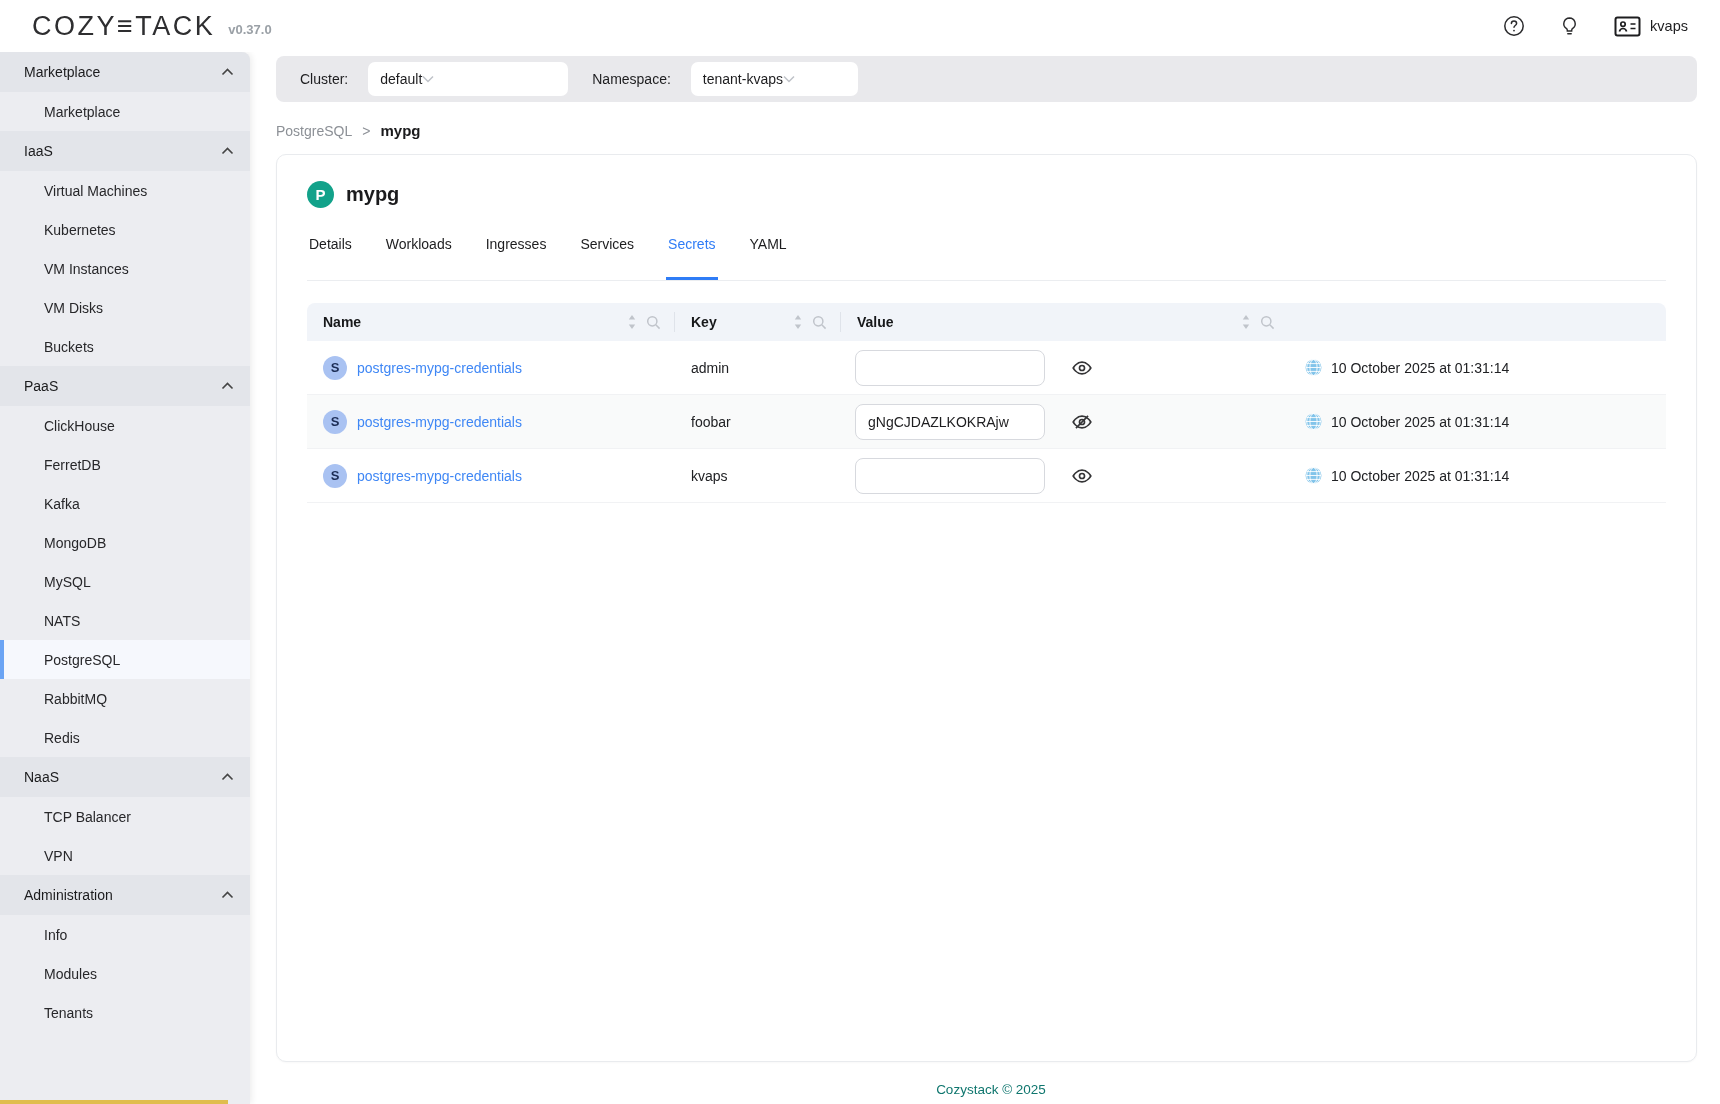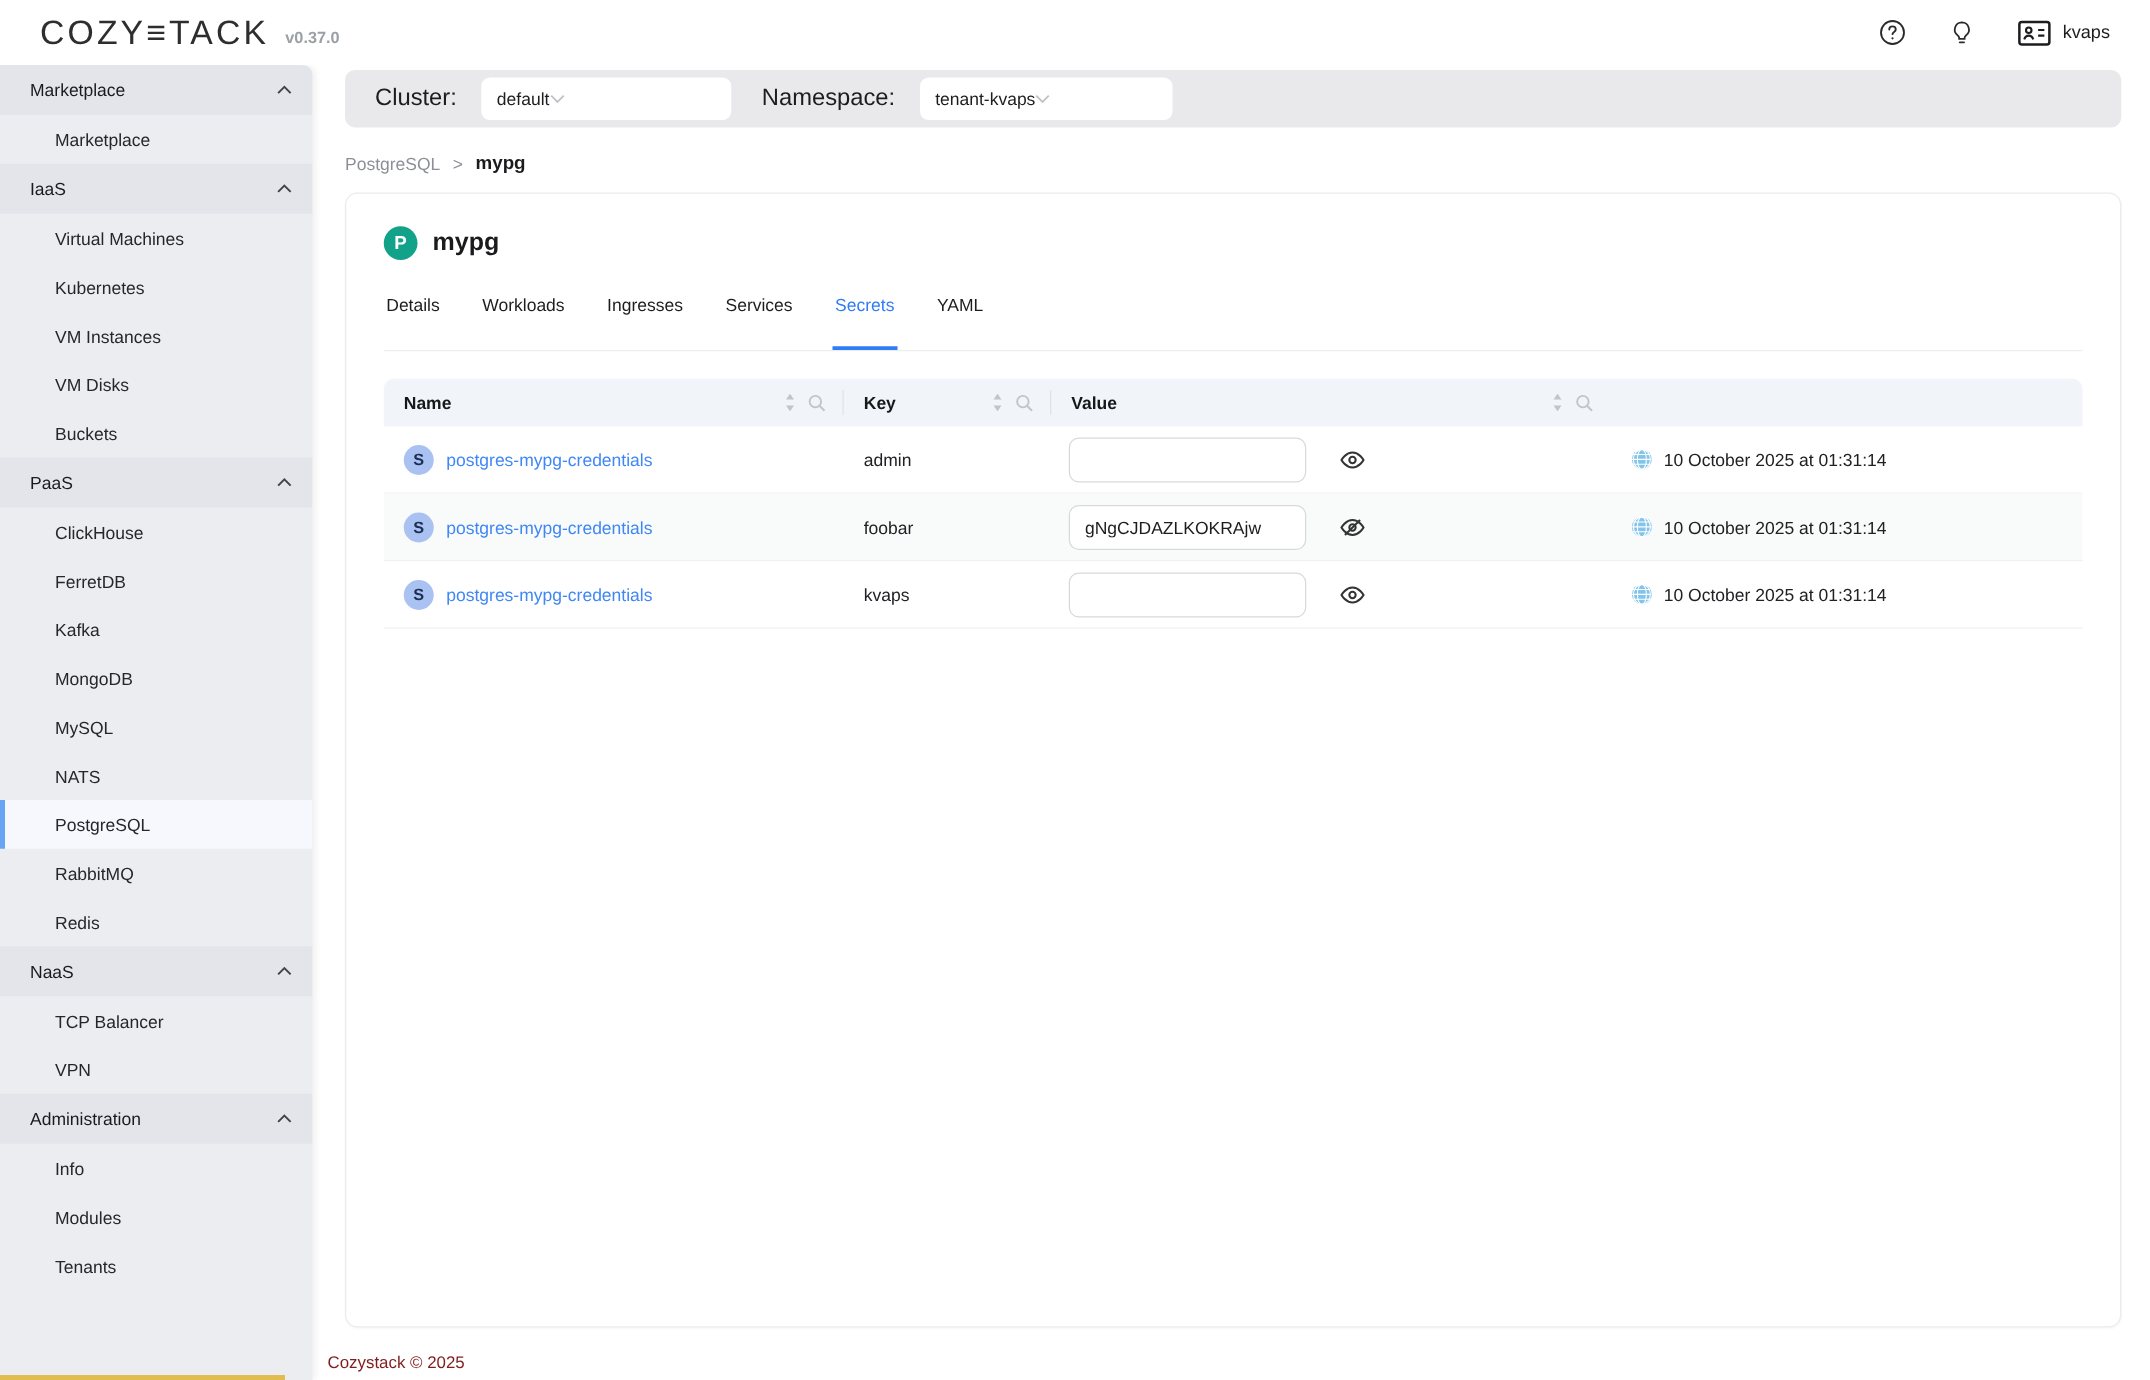--- a/index.html
+++ b/index.html
@@ -48,27 +48,27 @@
   }
   .sidebar-accent{ position:absolute; bottom:0; left:0; width:228px; height:4px; background:#e0bd4e; }
 
   
   .main{ position:absolute; top:52px; left:250px; right:0; bottom:0; background:#fff; }
 
   .filter-bar{
     margin:4px 23px 0 26px; height:46px; background:#e9e9ec; border-radius:8px;
     display:flex; align-items:center; padding:0 24px;
   }
-  .filter-label{ font-size:19px; color:#1d1d1f; margin-right:20px; }
+  .filter-label{ font-size:14px; color:#1d1d1f; margin-right:20px; }
   .select{
     width:200px; height:34px; background:#fff; border-radius:7px;
     display:flex; align-items:center; 
     padding:0 12px; cursor:pointer;
   }
-  .select.ns{ width:202px; }
+  .select.ns{ width:167px; }
   .select-value{ font-size:14px; color:#1d1d1f; }
   .select .chev-dn{ color:#bfc2c8; }
   .filter-gap{ width:24px; }
 
   .breadcrumb{
     margin:20px 0 0 26px; display:flex; align-items:center; gap:10px; font-size:14px;
   }
   .crumb-parent{ color:#8c9096; cursor:pointer; }
   .crumb-sep{ color:#8c9096; }
   .crumb-current{ color:#1b1b1d; font-size:15px; font-weight:600; }
@@ -121,22 +121,22 @@
   .td-value{ padding-left:14px; gap:26px; }
   .value-input{
     width:190px; height:36px; border:1px solid #d7d9de; border-radius:8px;
     padding:0 12px; font-size:14px; color:#1d1d1f; background:#fff; outline:none;
     font-family:"Liberation Sans", sans-serif;
   }
   .eye-btn{ background:none; border:none; cursor:pointer; color:#343436; display:flex; }
   .td-created{ gap:9px; padding-left:16px; color:#202124; }
 
   .footer{
-    position:absolute; bottom:7px; left:12px; right:0; 
-    color:#7f1d1d; font-size:13.5px;
+    position:absolute; bottom:7px; left:12px; right:0; text-align:center;
+    color:#0f766e; font-size:13.5px;
   }
 </style>
 </head>
 <body>
 
 <div class="topbar">
   <div class="logo">COZY≡TACK</div>
   <div class="version">v0.37.0</div>
   <div class="topbar-right">
     <button class="icon-btn">

